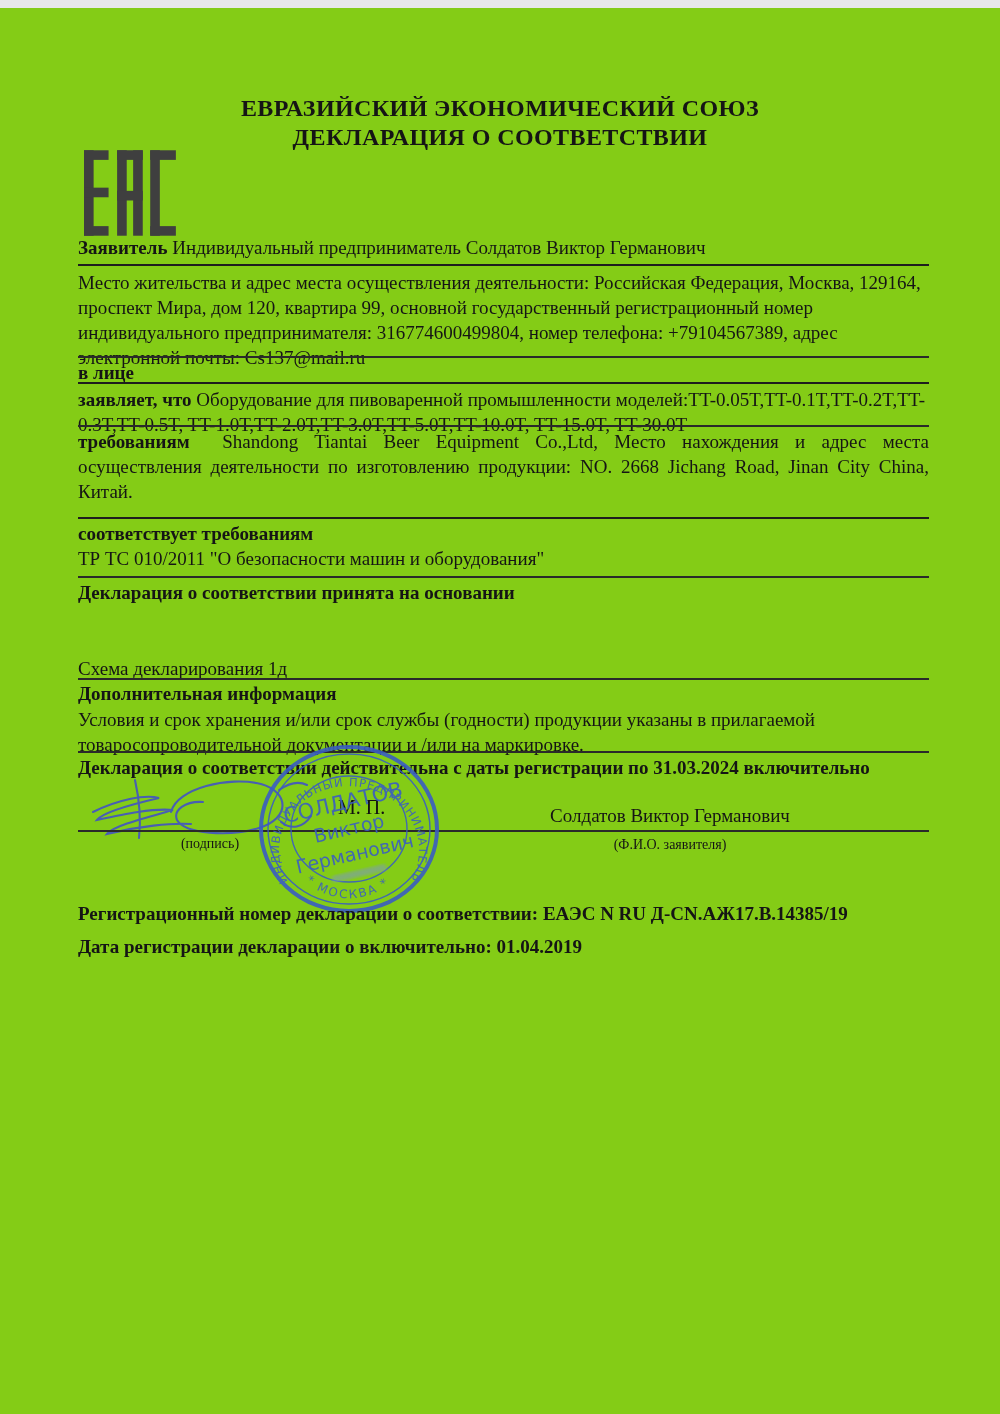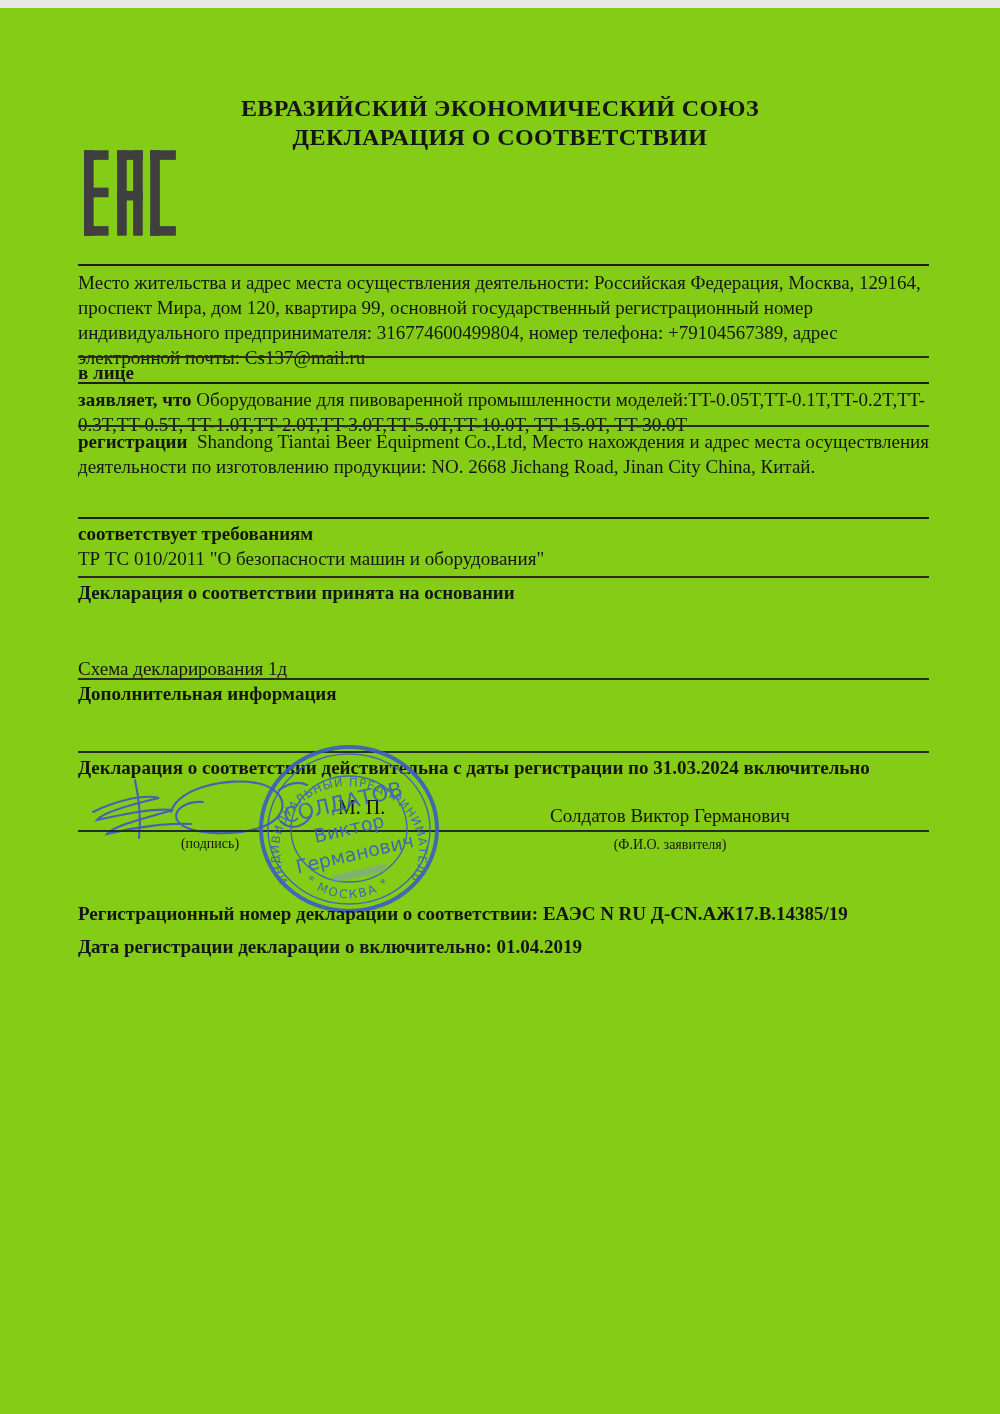--- a/index.html
+++ b/index.html
@@ -47,40 +47,44 @@
           <rect x="46" y="0" width="9" height="80"></rect>
         <rect x="31" y="0" width="24" height="9"></rect>
           <rect x="31" y="38" width="24" height="9"></rect>
         <rect x="62" y="0" width="9" height="80"></rect>
           <rect x="62" y="0" width="24" height="9"></rect>
         <rect x="62" y="71" width="24" height="9"></rect>
       </g>
     </svg>
   </div>
 
+  <div class="abs" style="top:227px;">
+    <p class="line"><span class="b">Заявитель</span>
+    <span>Индивидуальный предприниматель Солдатов Виктор Германович</span></p>
+  </div>
   <div class="rule" style="top:256px;"></div>
 
   <div class="abs" style="top:262px;">
     <p>Место жительства и адрес места осуществления деятельности: Российская Федерация, Москва, 129164, проспект Мира, дом 120, квартира 99, основной государственный регистрационный номер индивидуального предпринимателя: 316774600499804, номер телефона: +79104567389, адрес электронной почты: Cs137@mail.ru</p>
   </div>
   <div class="rule thin" style="top:348px;"></div>
 
   <div class="abs" style="top:352px;">
     <p class="b">в лице</p>
   </div>
   <div class="rule" style="top:374px;"></div>
 
   <div class="abs" style="top:379px;">
     <p><span class="b">заявляет, что</span>
     <span>Оборудование для пивоваренной промышленности моделей:TT-0.05T,TT-0.1T,TT-0.2T,TT-0.3T,TT-0.5T, TT-1.0T,TT-2.0T,TT-3.0T,TT-5.0T,TT-10.0T, TT-15.0T, TT-30.0T</span></p>
   </div>
   <div class="rule thin" style="top:417px;"></div>
 
   <div class="abs" style="top:421px;">
-    <p class="just"><span class="b">регистрации</span>&nbsp;
+    <p class="just"><span class="b">требованиям</span>&nbsp;
     <span>Shandong Tiantai Beer Equipment Co.,Ltd, Место нахождения и адрес места осуществления деятельности по изготовлению продукции: NO. 2668 Jichang Road, Jinan City China, Китай.</span></p>
   </div>
 
   <div class="rule" style="top:509px;"></div>
 
   <div class="abs" style="top:513px;">
     <p class="b">соответствует требованиям</p>
   </div>
   <div class="abs" style="top:538px;">
     <p>ТР ТС 010/2011 "О безопасности машин и оборудования"</p>
@@ -90,20 +94,23 @@
   <div class="abs" style="top:572px;">
     <p class="b">Декларация о соответствии принята на основании</p>
   </div>
   <div class="abs" style="top:648px;">
     <p>Схема декларирования 1д</p>
   </div>
   <div class="rule thin" style="top:670px;"></div>
 
   <div class="abs" style="top:673px;">
     <p class="b">Дополнительная информация</p>
+  </div>
+  <div class="abs" style="top:699px;">
+    <p>Условия и срок хранения и/или срок службы (годности) продукции указаны в прилагаемой товаросопроводительной документации и /или на маркировке.</p>
   </div>
   <div class="rule thin" style="top:743px;"></div>
 
   <div class="abs" style="top:747px;">
     <p class="b">Декларация о соответствии  действительна с даты регистрации по 31.03.2024 включительно</p>
   </div>
 
   <div class="sig">
     <svg width="245" height="80" viewBox="0 0 245 80">
       <g fill="none" stroke="#4356c0" stroke-width="2.1" stroke-linecap="round" opacity="0.92">

